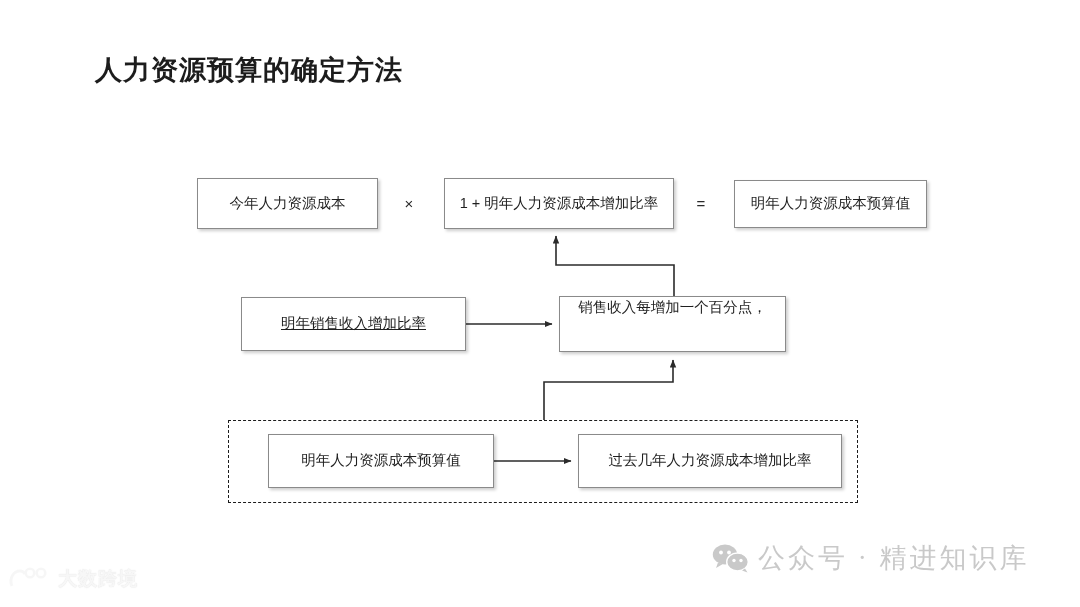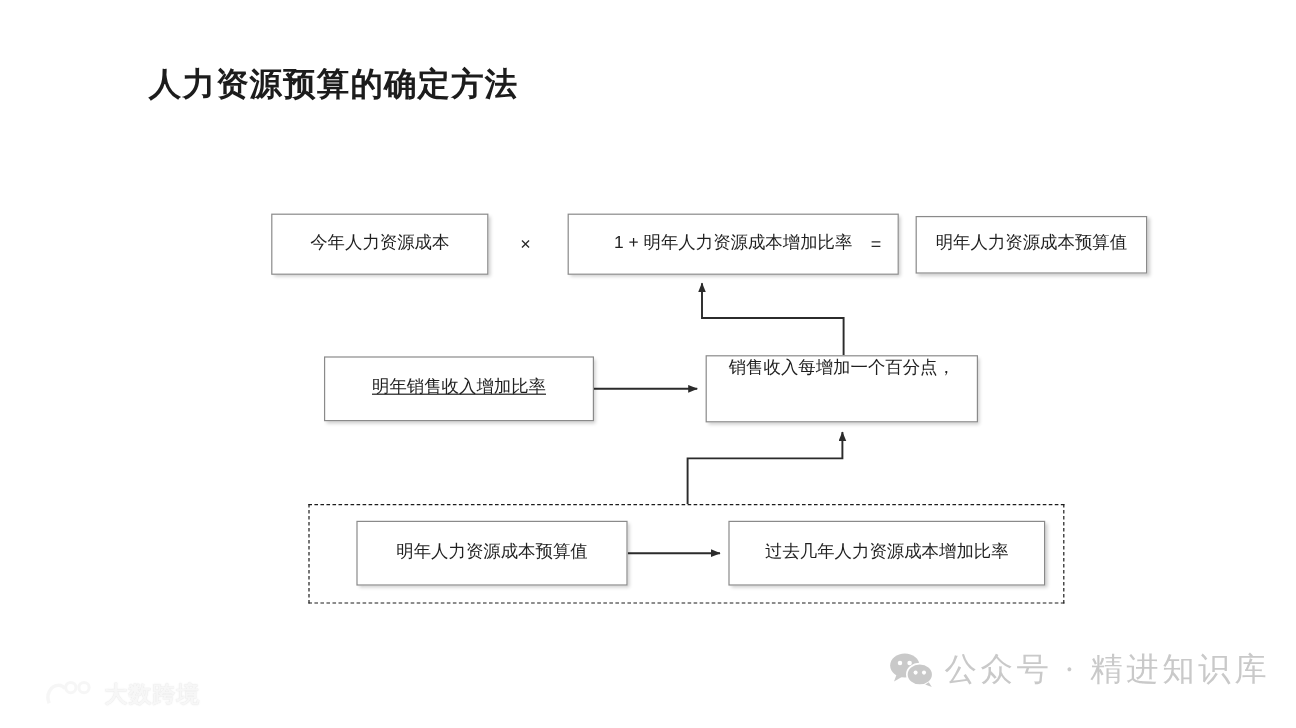--- a/index.html
+++ b/index.html
@@ -13,21 +13,20 @@
     position: relative;
     overflow: hidden;
     font-family: "Liberation Sans", "DejaVu Sans", sans-serif;
     color: #1a1a1a;
   }
 
   #slide {
     position: absolute;
     inset: 0;
     background: #ffffff;
-    margin-left: 29px;
   }
 
   
   #slide-title {
     position: absolute;
     left: 95px;
     top: 52px;
     font-size: 27px;
     font-weight: bold;
     letter-spacing: 1px;
@@ -149,21 +148,21 @@
       <path d="M494,461 L571,461" fill="none" stroke="#2b2b2b" stroke-width="1.6" marker-end="url(#arrow)"></path>
     </g>
   </svg>
 
   <div class="flow-box" style="left:197px; top:178px; width:181px; height:51px;">
     <span>今年人力资源成本</span>
   </div>
 
   <div class="op-symbol" style="left:398px; top:192px; width:22px; height:22px;">×</div>
 
-  <div class="flow-box" style="left:444px; top:178px; width:276px; height:51px;">
+  <div class="flow-box" style="left:444px; top:178px; width:230px; height:51px;">
     <span>1 + 明年人力资源成本增加比率</span>
   </div>
 
   <div class="op-symbol" style="left:690px; top:192px; width:22px; height:22px;">=</div>
 
   <div class="flow-box" style="left:734px; top:180px; width:193px; height:48px;text-align:center;">
     <span>明年人力资源成本预算值</span>
   </div>
 
   <div class="flow-box" style="left:241px; top:297px; width:225px; height:54px;text-decoration:underline;">

